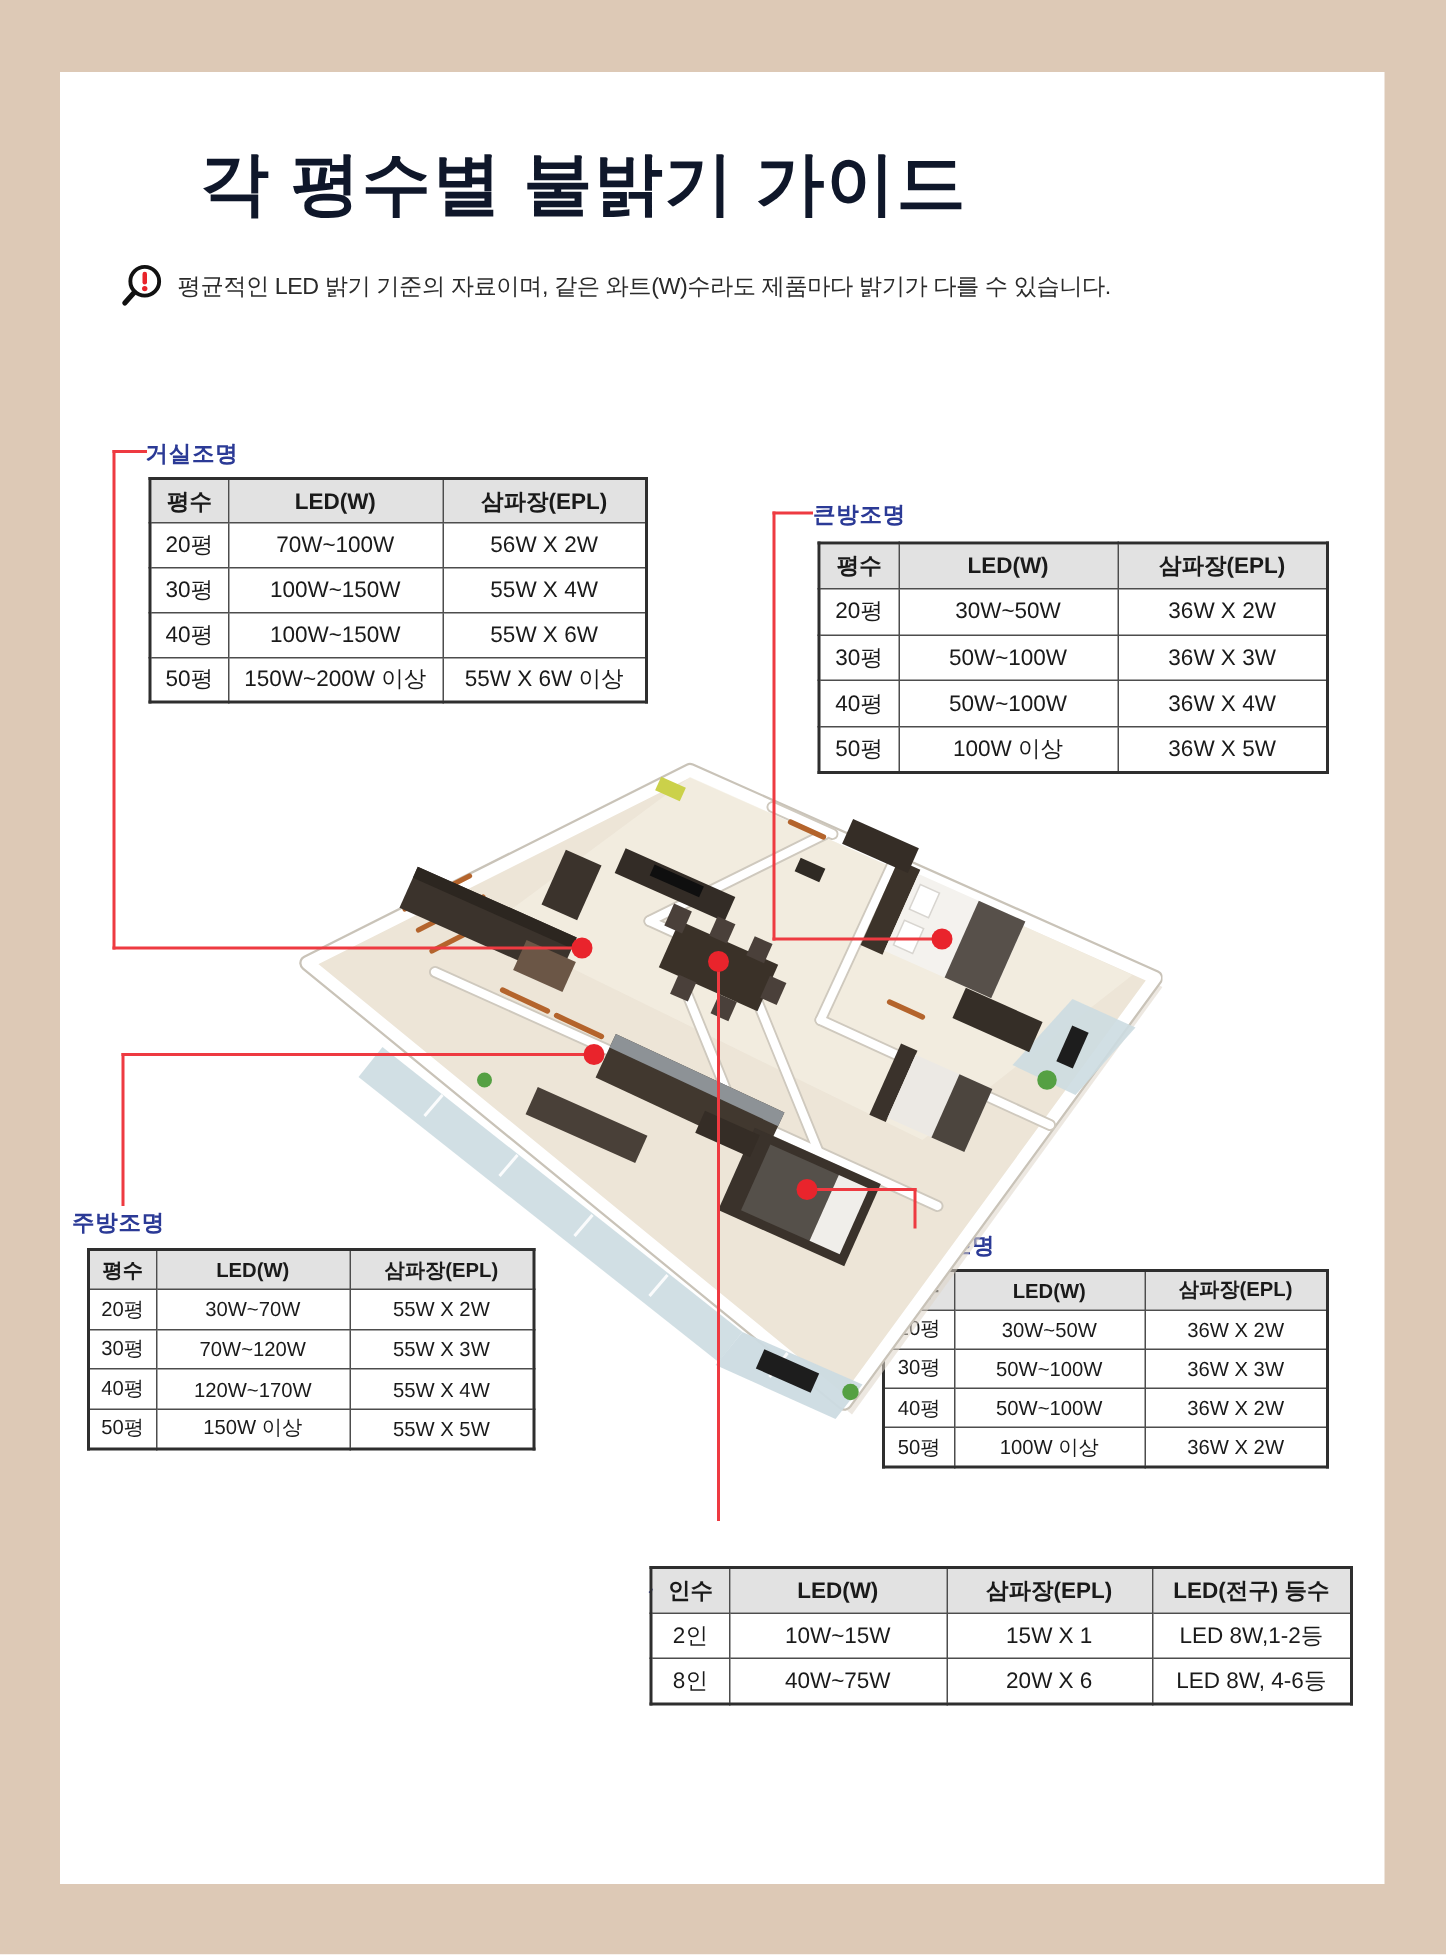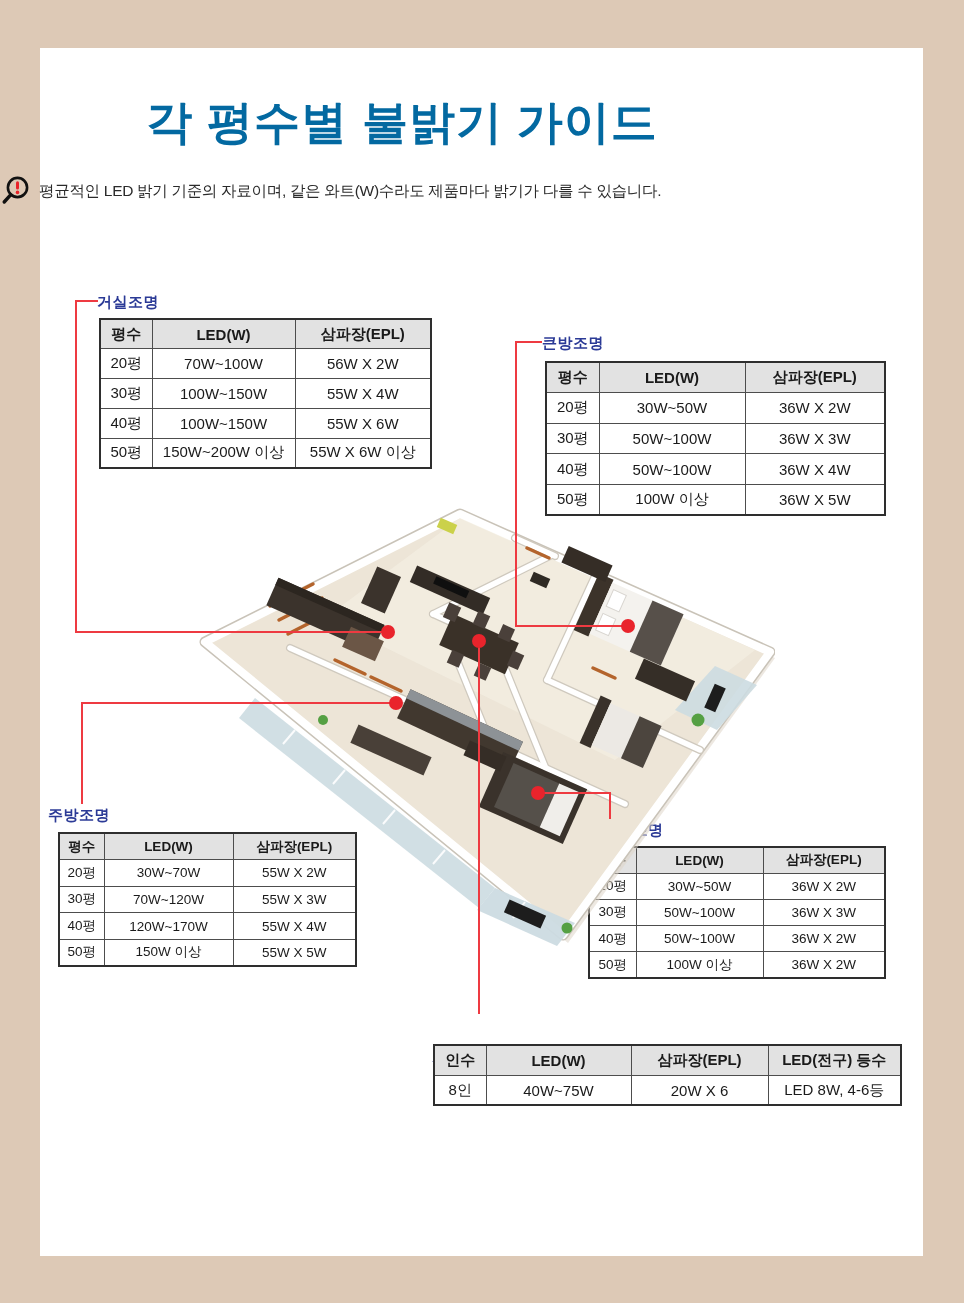--- a/index.html
+++ b/index.html
@@ -5,23 +5,23 @@
   html,body{margin:0;padding:0;}
   #page{
     position:relative;width:964px;height:1303px;overflow:hidden;
     font-family:"Liberation Sans","DejaVu Sans",sans-serif;
     background:#ddc9b6;
   }
   #panel{position:absolute;left:40px;top:48px;width:883px;height:1208px;background:#ffffff;}
 
   .page-title{
     position:absolute;left:0;top:92px;width:778px;text-align:center;
-    font-size:46px;font-weight:800;color:#0369a1;letter-spacing:1px;padding-left:13px;
+    font-size:46px;font-weight:800;color:#0f172a;letter-spacing:1px;
   }
-  .note-row{position:absolute;left:0;top:175px;width:820px;display:flex;align-items:center;gap:9px;}
+  .note-row{position:absolute;left:0;top:175px;width:820px;display:flex;justify-content:center;align-items:center;gap:9px;}
   .note-text{font-size:15.5px;color:#2a2a2a;letter-spacing:-0.3px;}
 
   
   .sec-label{position:absolute;font-size:15px;font-weight:700;color:#2b3a96;letter-spacing:0.5px;}
 
   
   table.gtable{position:absolute;border-collapse:collapse;table-layout:fixed;background:#fff;border-radius:26px;}
   table.gtable th,table.gtable td{
     border:1px solid #4d4d4d;text-align:center;vertical-align:middle;
     padding:0;color:#1a1a1a;white-space:nowrap;overflow:hidden;
@@ -375,20 +375,26 @@
       <thead>
         <tr>
           <th>인수</th>
           <th>LED(W)</th>
           <th>삼파장(EPL)</th>
           <th>LED(전구) 등수</th>
         </tr>
       </thead>
       <tbody>
         <tr>
+          <td>2인</td>
+          <td>10W~15W</td>
+          <td>15W X 1</td>
+          <td>LED 8W,1-2등</td>
+        </tr>
+        <tr>
           <td>8인</td>
           <td>40W~75W</td>
           <td>20W X 6</td>
           <td>LED 8W, 4-6등</td>
         </tr>
       </tbody>
     </table>
 </div>
 
 </body></html>

